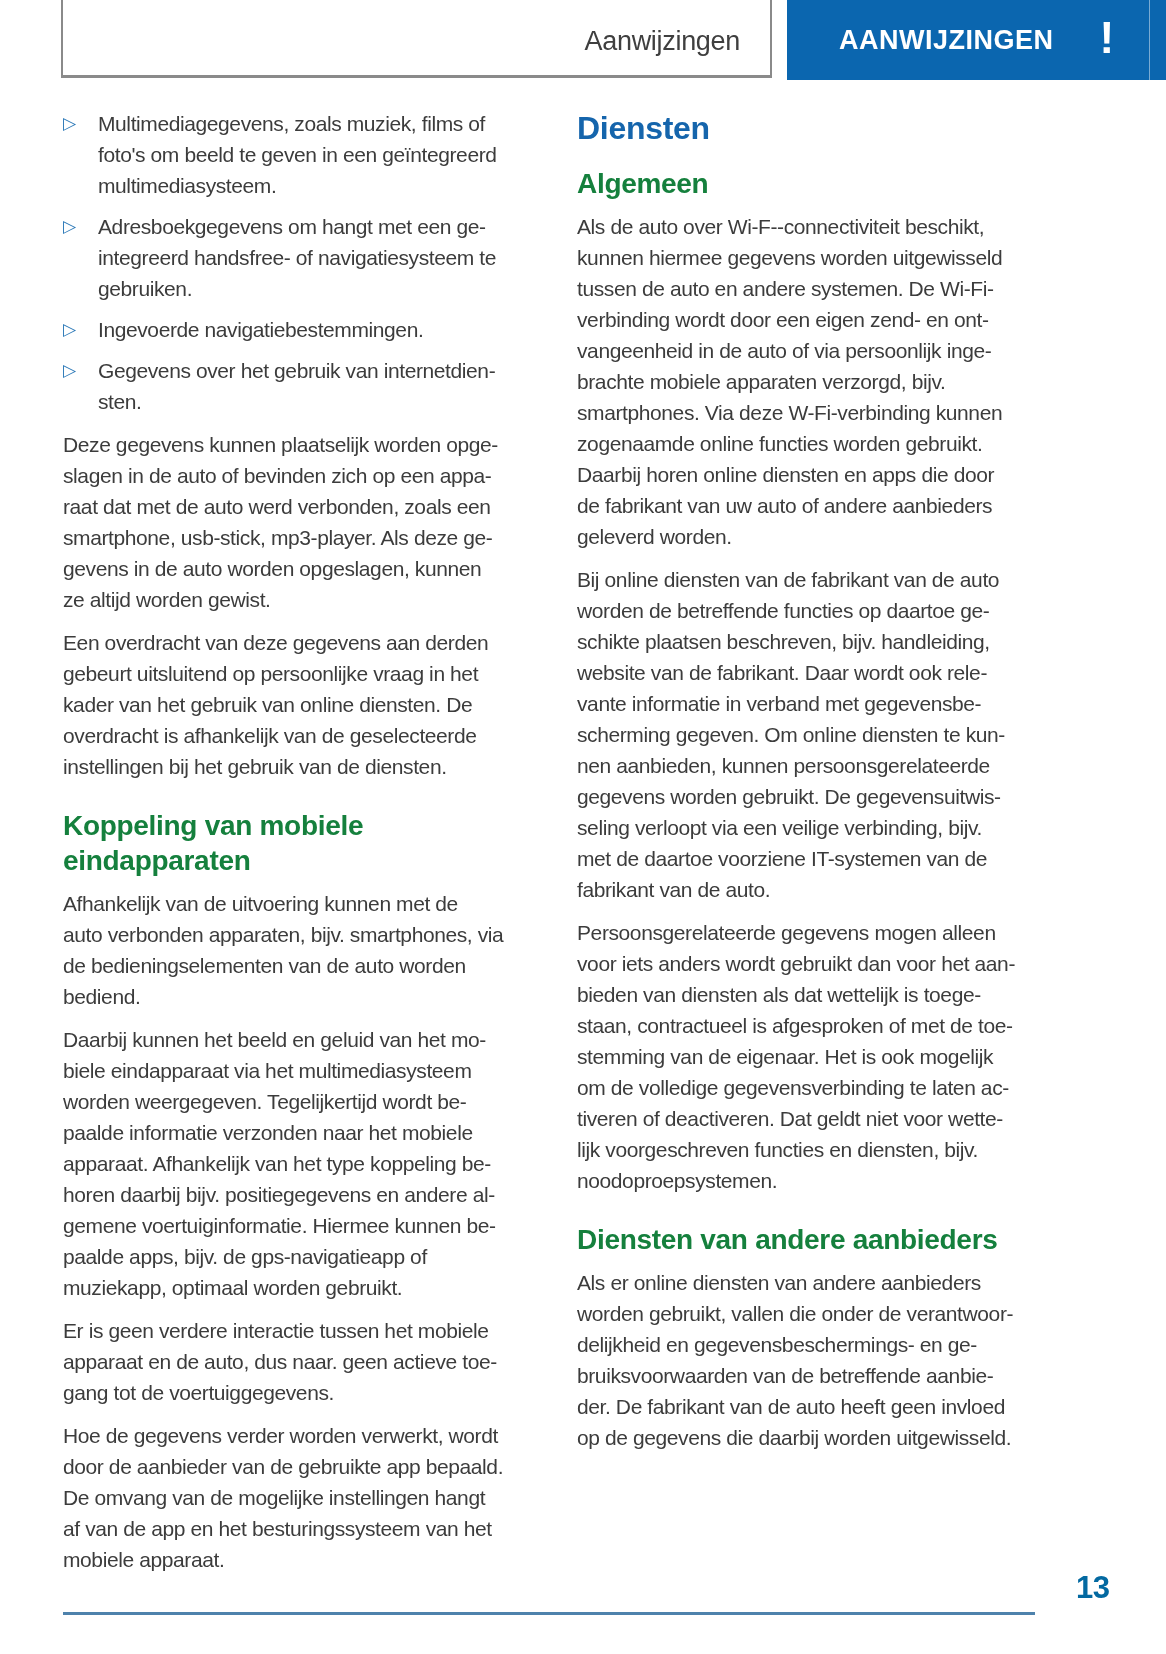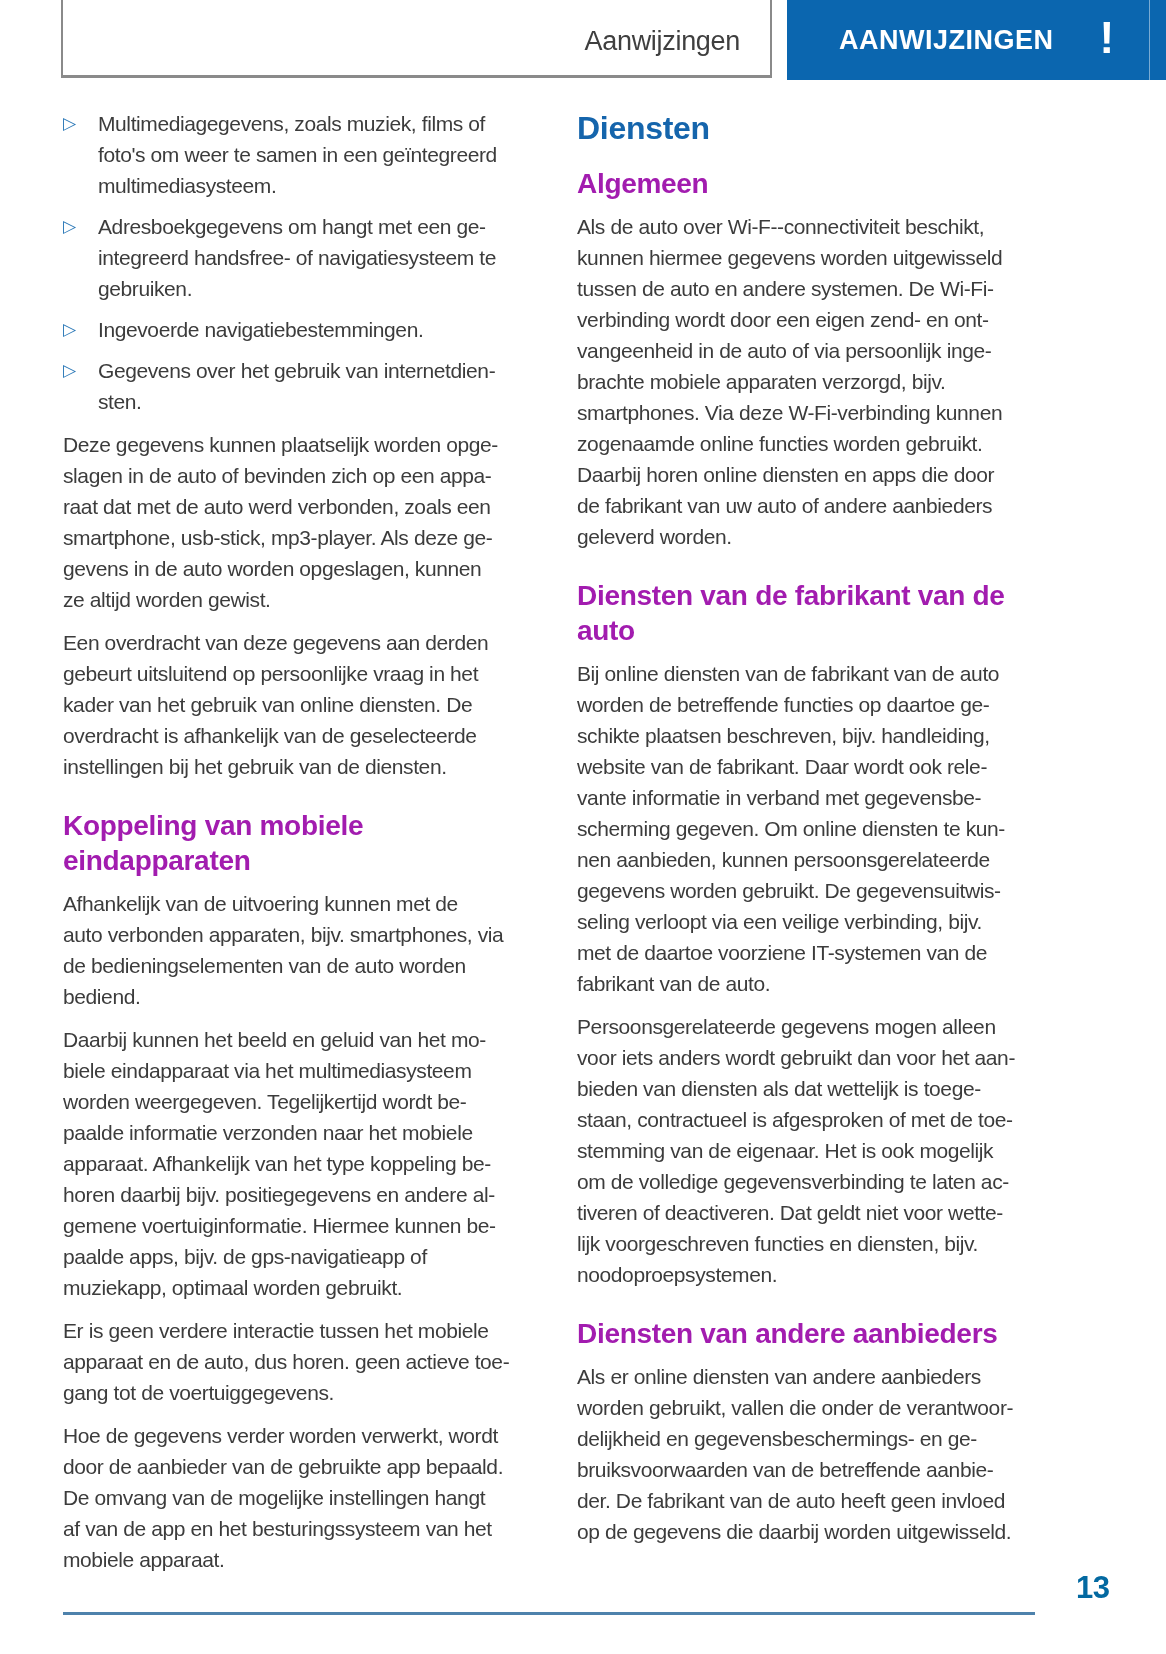--- a/index.html
+++ b/index.html
@@ -57,21 +57,21 @@
   .btxt{white-space:pre;}
   h1,h2{white-space:pre;}
   h1{
     margin:0 0 8px 0;
     font-size:32px;line-height:40px;font-weight:bold;
     color:#1565ac;letter-spacing:-0.3px;
   }
   h2{
     margin:26px 0 10px 0;
     font-size:28px;line-height:35px;font-weight:bold;
-    color:#a21caf;letter-spacing:-0.3px;
+    color:#15803d;letter-spacing:-0.3px;
   }
   h1 + h2{margin-top:18px;}
   
   .footer-rule{
     position:absolute;left:63px;top:1612px;width:972px;height:3px;
     background:#4e82ac;
   }
   .page-number{
     position:absolute;left:1076px;top:1570px;
     font-size:31px;font-weight:bold;color:#0369a1;letter-spacing:-0.5px;
@@ -90,21 +90,21 @@
     <span class="tab-label">AANWIJZINGEN</span>
     <span class="tab-icon">!</span>
     <span class="tab-divider"></span>
   </div>
 
   <section class="col col-left">
     <ul class="bullets">
       <li>
         <span class="tri">▷</span>
         <span class="btxt">Multimediagegevens, zoals muziek, films of
-foto's om weer te samen in een geïntegreerd
+foto's om beeld te geven in een geïntegreerd
 multimediasysteem.</span>
       </li>
       <li>
         <span class="tri">▷</span>
         <span class="btxt">Adresboekgegevens om hangt met een ge-
 integreerd handsfree- of navigatiesysteem te
 gebruiken.</span>
       </li>
       <li>
         <span class="tri">▷</span>
@@ -136,21 +136,21 @@
     <p>Daarbij kunnen het beeld en geluid van het mo-
 biele eindapparaat via het multimediasysteem
 worden weergegeven. Tegelijkertijd wordt be-
 paalde informatie verzonden naar het mobiele
 apparaat. Afhankelijk van het type koppeling be-
 horen daarbij bijv. positiegegevens en andere al-
 gemene voertuiginformatie. Hiermee kunnen be-
 paalde apps, bijv. de gps-navigatieapp of
 muziekapp, optimaal worden gebruikt.</p>
     <p>Er is geen verdere interactie tussen het mobiele
-apparaat en de auto, dus horen. geen actieve toe-
+apparaat en de auto, dus naar. geen actieve toe-
 gang tot de voertuiggegevens.</p>
     <p>Hoe de gegevens verder worden verwerkt, wordt
 door de aanbieder van de gebruikte app bepaald.
 De omvang van de mogelijke instellingen hangt
 af van de app en het besturingssysteem van het
 mobiele apparaat.</p>
   </section>
 
   <section class="col col-right">
     <h1>Diensten</h1>
@@ -159,22 +159,20 @@
 kunnen hiermee gegevens worden uitgewisseld
 tussen de auto en andere systemen. De Wi-Fi-
 verbinding wordt door een eigen zend- en ont-
 vangeenheid in de auto of via persoonlijk inge-
 brachte mobiele apparaten verzorgd, bijv.
 smartphones. Via deze W-Fi-verbinding kunnen
 zogenaamde online functies worden gebruikt.
 Daarbij horen online diensten en apps die door
 de fabrikant van uw auto of andere aanbieders
 geleverd worden.</p>
-    <h2>Diensten van de fabrikant van de
-auto</h2>
     <p>Bij online diensten van de fabrikant van de auto
 worden de betreffende functies op daartoe ge-
 schikte plaatsen beschreven, bijv. handleiding,
 website van de fabrikant. Daar wordt ook rele-
 vante informatie in verband met gegevensbe-
 scherming gegeven. Om online diensten te kun-
 nen aanbieden, kunnen persoonsgerelateerde
 gegevens worden gebruikt. De gegevensuitwis-
 seling verloopt via een veilige verbinding, bijv.
 met de daartoe voorziene IT-systemen van de

